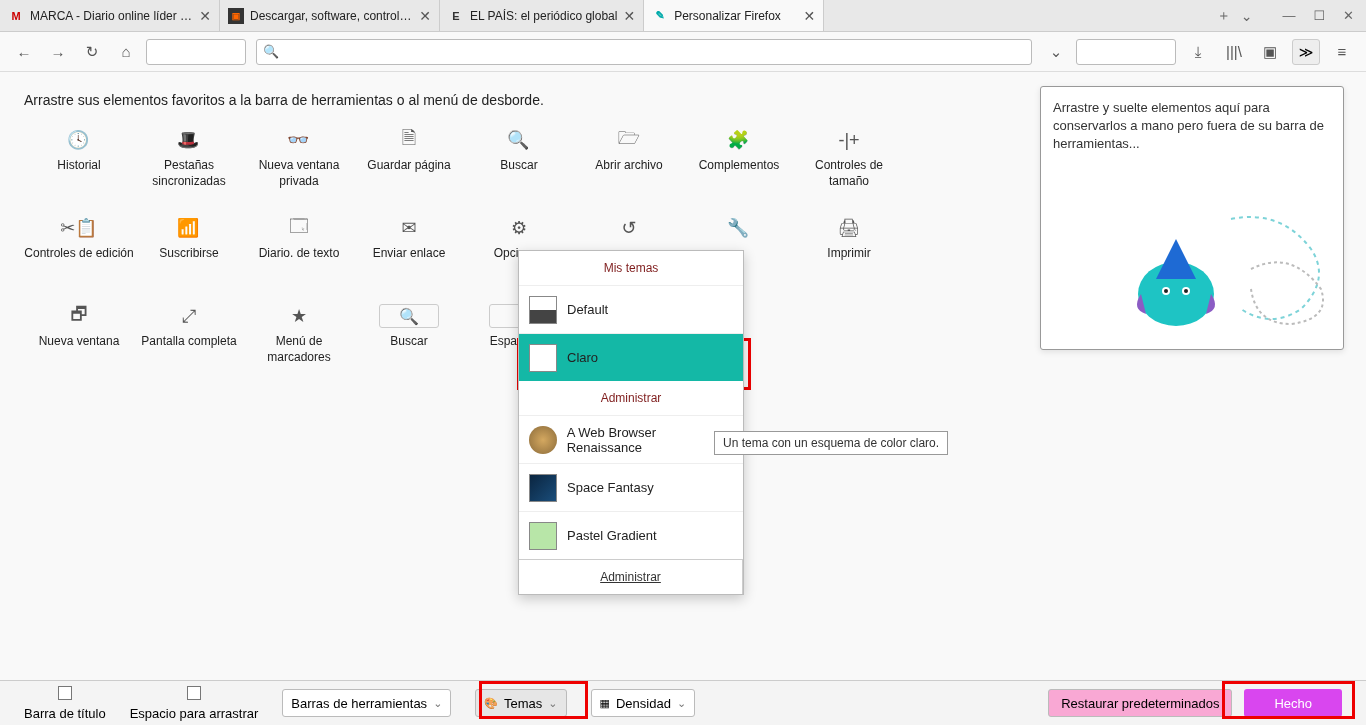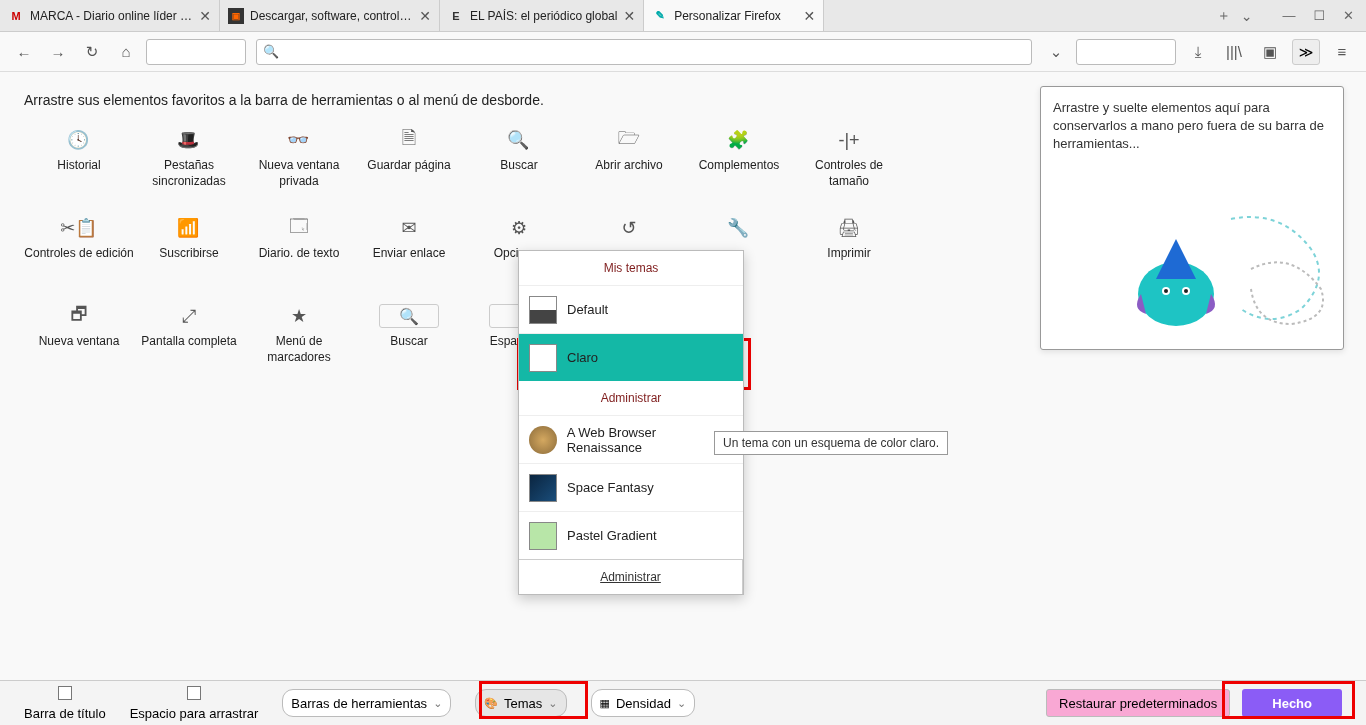--- a/index.html
+++ b/index.html
@@ -62,26 +62,26 @@
 
 .tooltip { position: absolute; left: 714px; top: 431px; background: #fff; border: 1px solid #999; padding: 4px 8px; font-size: 12px; color: #333; z-index: 200; }
 
 
 .highlight { position: absolute; border: 3px solid #e00; z-index: 50; pointer-events: none; }
 
 
 .bottom-bar { position: absolute; bottom: 0; left: 0; right: 0; height: 45px; background: #f4f4f4; border-top: 1px solid #ccc; display: flex; align-items: center; padding: 0 24px; gap: 24px; font-size: 13px; }
 .checkbox-wrap { display: flex; align-items: center; gap: 6px; flex-direction: column; }
 .checkbox { width: 14px; height: 14px; border: 1px solid #777; background: #fff; }
-.dropdown-btn { height: 28px; border: 1px solid #bbb; border-radius: 11px; background: #fff; display: flex; align-items: center; padding: 0 8px; gap: 6px; font-size: 13px; }
+.dropdown-btn { height: 28px; border: 1px solid #bbb; border-radius: 3px; background: #fff; display: flex; align-items: center; padding: 0 8px; gap: 6px; font-size: 13px; }
 .dropdown-btn .dd-icon { font-size: 11px; color: #777; }
 .dropdown-btn.active { background: #e6e6e6; }
 .bottom-right { margin-left: auto; display: flex; gap: 12px; align-items: center; }
 .btn-restore { height: 28px; border: 1px solid #bbb; border-radius: 3px; background: #f9a8d4; padding: 0 12px; font-size: 13px; display: flex; align-items: center; }
-.btn-done { height: 28px; border: none; border-radius: 3px; background: #8b5cf6; color: #fff; padding: 0 30px; font-size: 13px; font-weight: 700; display: flex; align-items: center; text-align: center; }
+.btn-done { height: 28px; border: none; border-radius: 3px; background: #d946ef; color: #fff; padding: 0 30px; font-size: 13px; font-weight: 400; display: flex; align-items: center; text-align: center; }
 </style>
 </head>
 <body>
 
 <div class="tab-bar">
   <div class="tab">
     <span class="favicon" style="color:#c00">M</span>
     <span class="title">MARCA - Diario online líder en</span>
     <span class="close">✕</span>
   </div>

